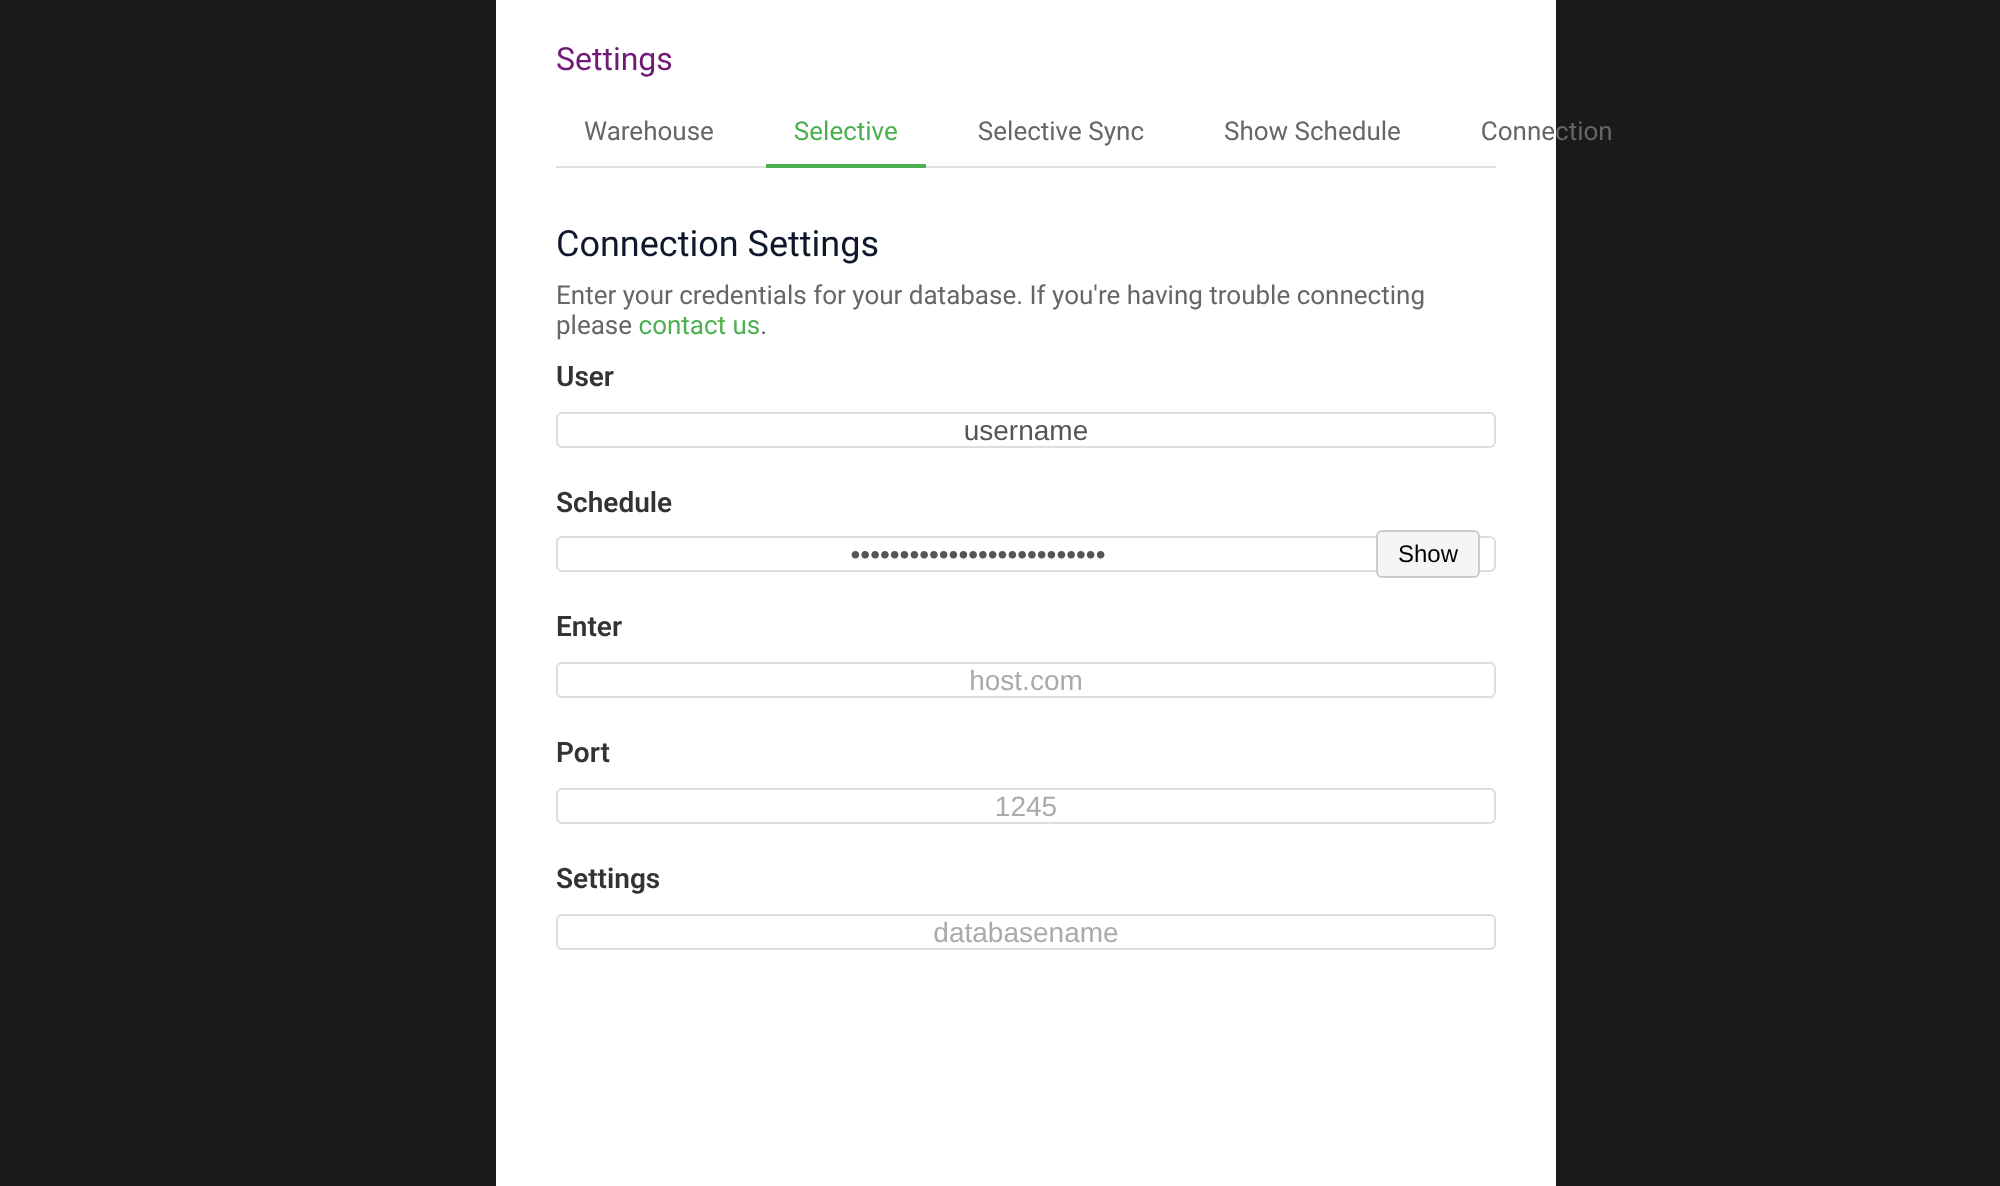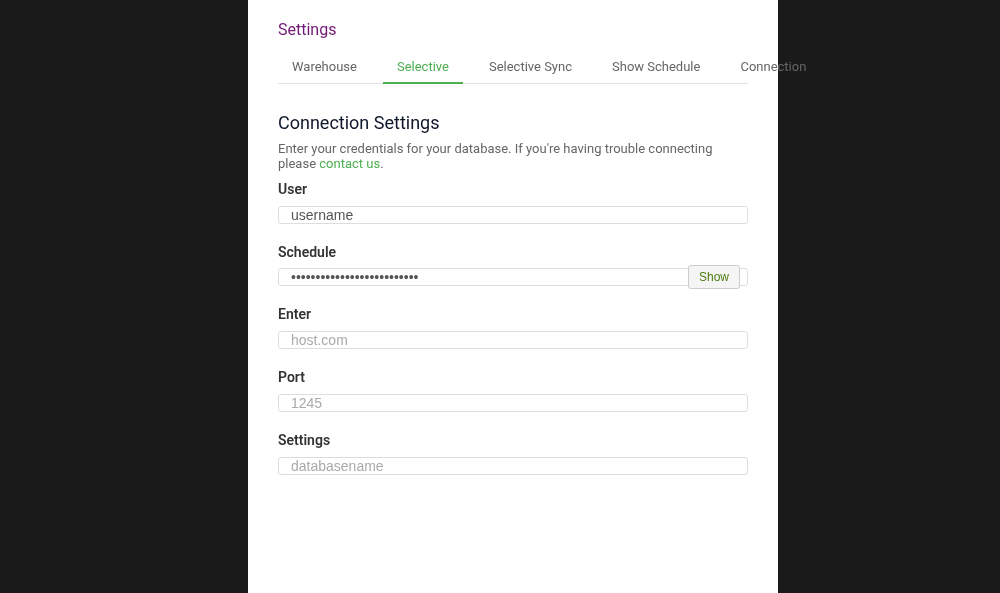--- a/index.html
+++ b/index.html
@@ -94,20 +94,21 @@
 
     .field-input {
       width: 100%;
       padding: 0 12px;
       border: 1px solid #dddddd;
       border-radius: 3px;
       font-size: 14px;
       color: #555555;
       outline: none;
       background: #ffffff;
+      text-align: center;
     }
 
     .field-input::placeholder {
       color: #aaaaaa;
     }
 
     .password-wrapper {
       position: relative;
       display: flex;
       align-items: center;
@@ -115,21 +116,21 @@
 
     .password-wrapper .field-input {
       padding-right: 60px;
     }
 
     .show-button {
       position: absolute;
       right: 8px;
       padding: 4px 10px;
       font-size: 12px;
-      color: #4d7c0f;
+      color: #000000;
       background: #f5f5f5;
       border: 1px solid #cccccc;
       border-radius: 3px;
       cursor: pointer;
     }
 
     .left-dark {
       width: 248px;
       background: #1a1a1a;
       min-height: 593px;

